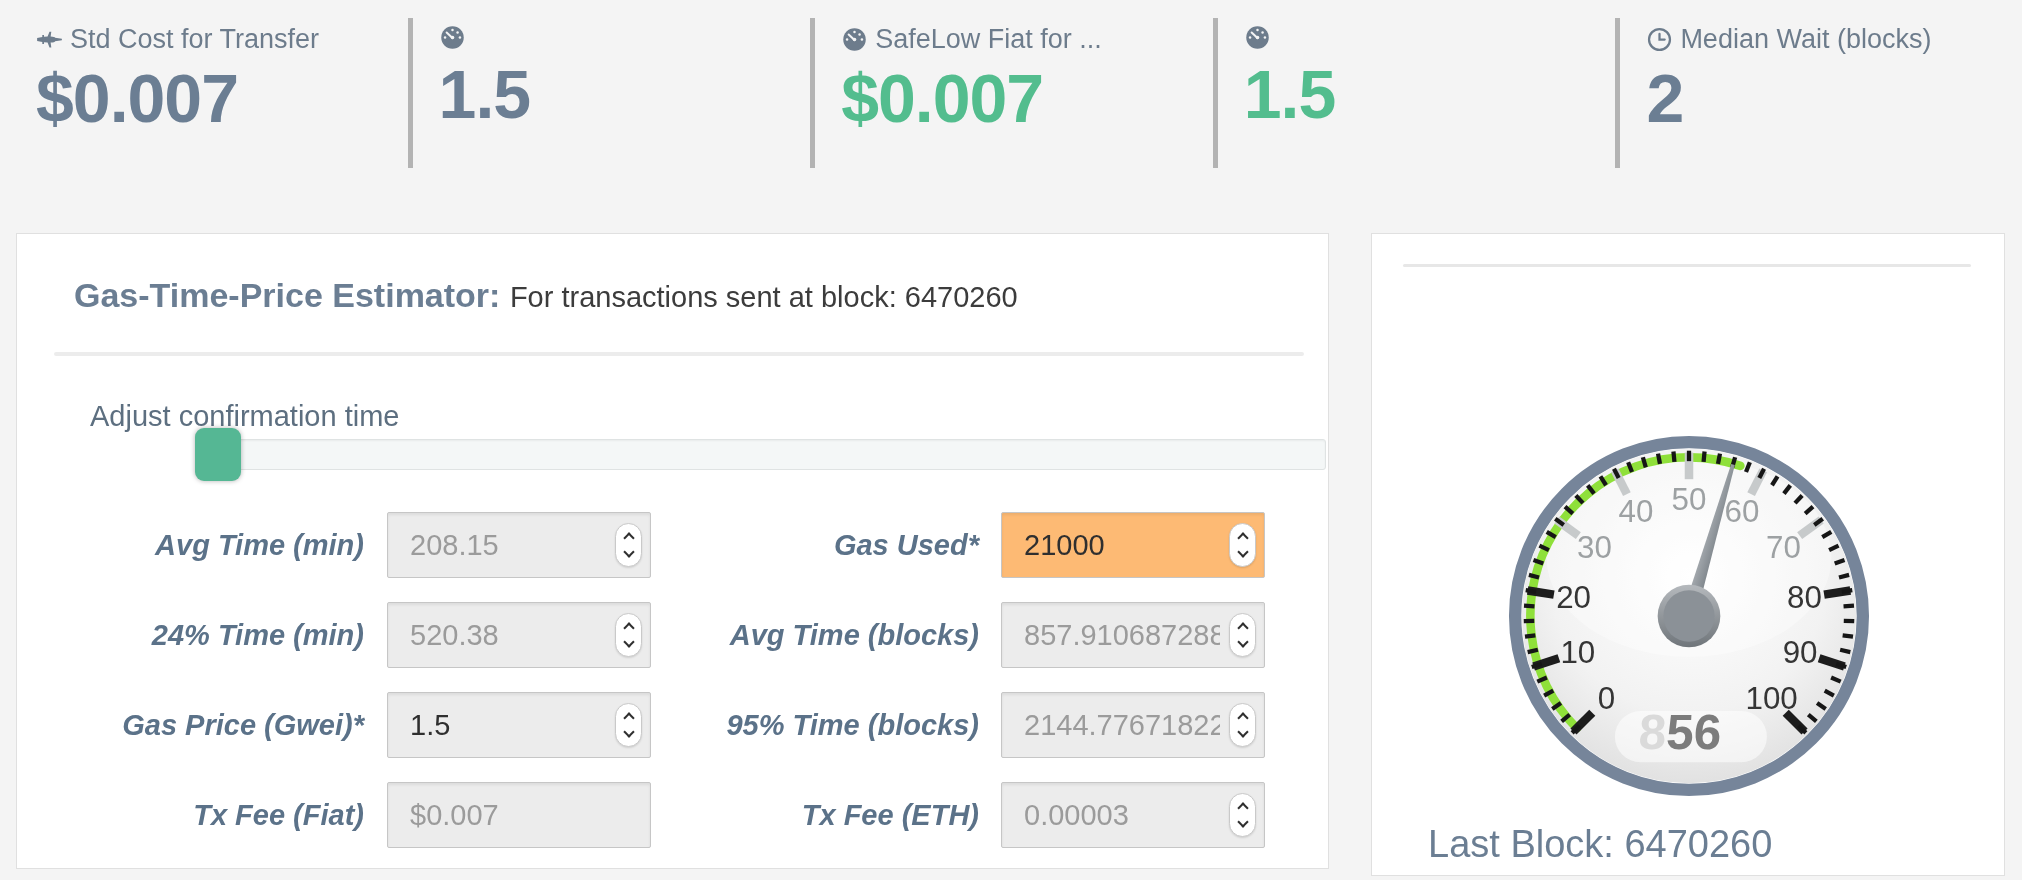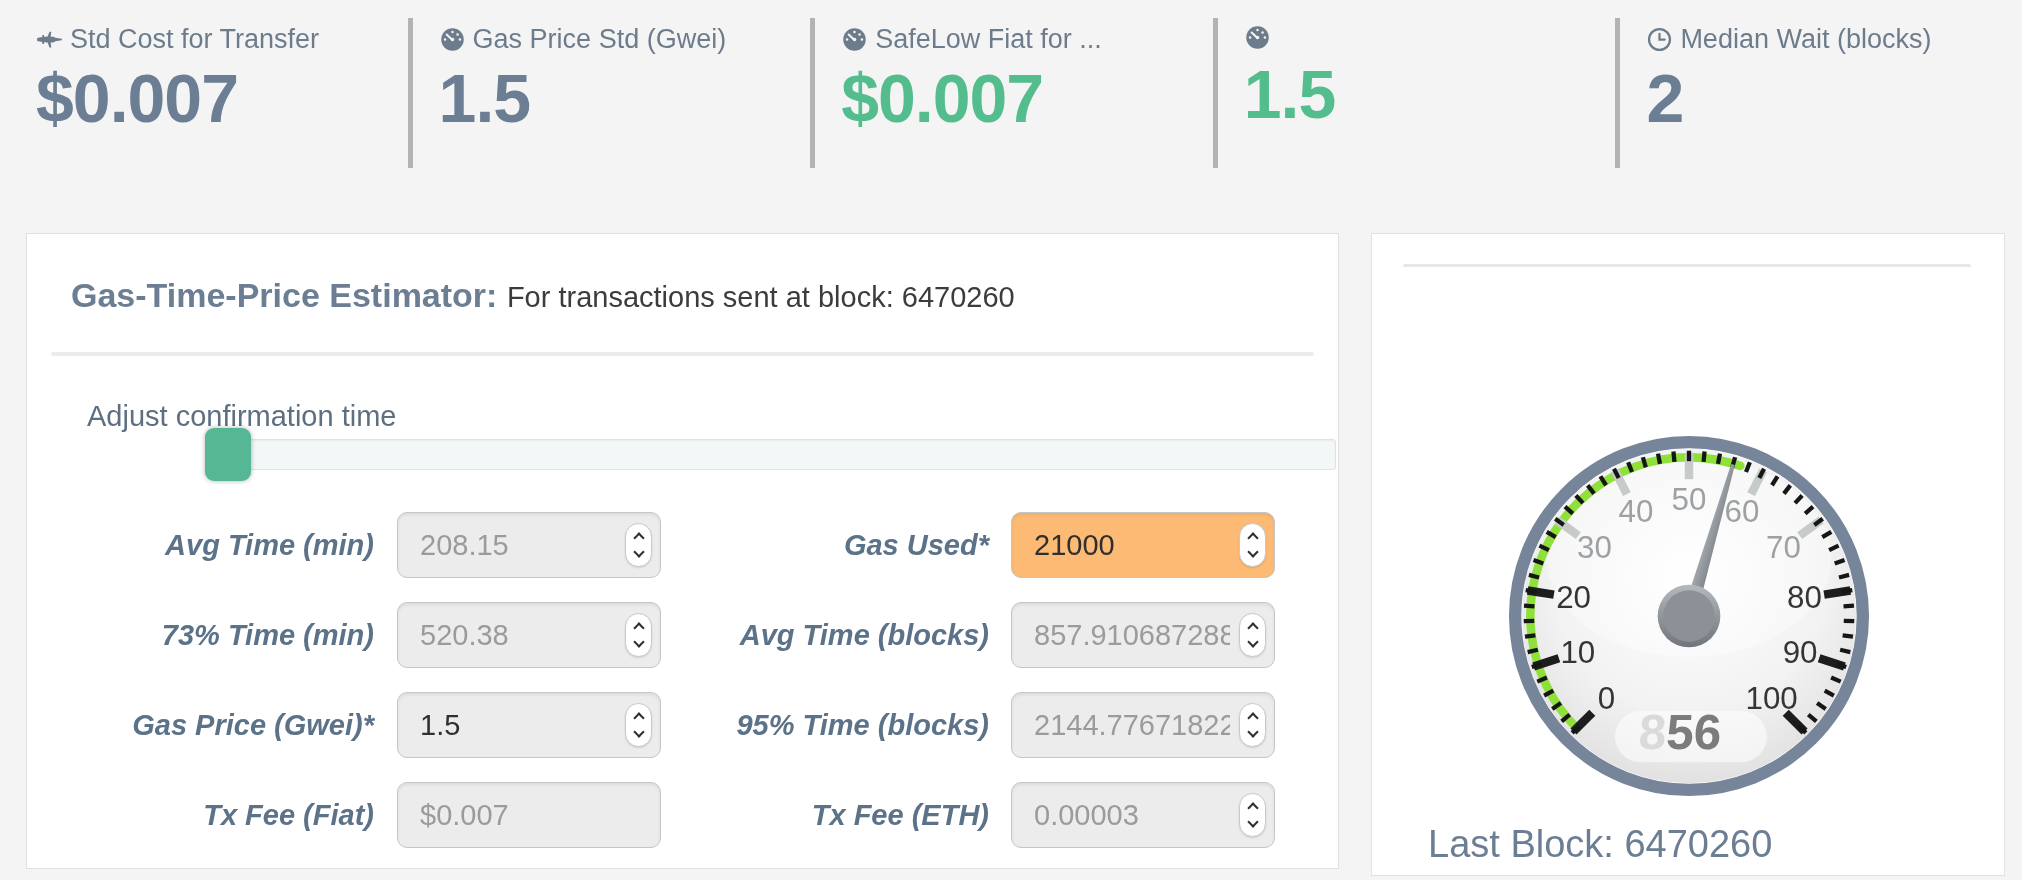--- a/index.html
+++ b/index.html
@@ -16,21 +16,21 @@
   .stats-row { position:absolute; left:4px; top:18px; right:4px; height:150px; display:flex; }
   .stat { flex:1; padding:6px 0 0 32px; }
   .stat + .stat { border-left:5px solid #b3b3b3; padding-left:26px; }
   .stat-label { font-size:27px; color:var(--label); display:flex; align-items:center; white-space:nowrap; overflow:hidden; }
   .stat-label .ic { width:27px; height:27px; flex:0 0 27px; margin-right:7px; color:var(--label); }
   .stat-value { margin-top:6px; font-size:68px; font-weight:bold; color:var(--slate); letter-spacing:-1px; line-height:74px; }
   .stat-value.green { color:var(--green); }
 
   
   .panel { position:absolute; background:#fff; border:1px solid #e0e0e0; }
-  .estimator-panel { left:26px; top:233px; width:1313px; height:636px; }
+  .estimator-panel { left:16px; top:233px; width:1313px; height:636px;padding-left:13px; }
   .gauge-panel { left:1371px; top:233px; width:634px; height:643px; }
 
   .panel-head { margin:40px 30px 0 44px; font-size:34px; line-height:42px; }
   .panel-title { color:var(--slate); font-weight:bold; }
   .panel-sub { color:#3c3c3c; font-size:29px; font-weight:normal; }
   .gauge-panel .panel-head { margin:38px 36px 0 41px; }
 
   .hr { height:4px; background:#ececec; margin:34px 24px 0 24px; border-radius:2px; }
   .gauge-panel .hr { height:3px; background:#e7e7e7; margin:30px 33px 0 31px; }
 
@@ -44,21 +44,21 @@
 
   
   .f-label { position:absolute; font-size:29px; font-weight:bold; color:#5b7289;
     line-height:66px; text-align:right; white-space:nowrap;font-style:italic; }
   .f-label.c1 { left:40px; width:307px; }
   .f-label.c2 { left:640px; width:322px; }
   .f-wrap { position:absolute; width:264px; height:66px; }
   .f-wrap.c1 { left:370px; }
   .f-wrap.c2 { left:984px; }
   .r1 { top:278px; } .r2 { top:368px; } .r3 { top:458px; } .r4 { top:548px; }
-  input.f-input { width:100%; height:100%; border:1px solid #c6c6c6; border-radius:10px;
+  input.f-input { width:100%; height:100%; border:1px solid #c6c6c6; border-radius:2px;
     font-size:29px; padding:0 44px 0 22px; font-family:inherit;
     box-shadow:inset 0 2px 3px rgba(0,0,0,0.07); outline:none; }
   input.f-input.nospin { padding-right:22px; }
   .gray { background:#ececec; color:#9b9b9b; }
   .gray-dark { background:#ececec; color:#2f2f2f; }
   .white { background:#fdba74; color:#2f2f2f; }
   .spinner { position:absolute; right:9px; top:50%; transform:translateY(-50%);
     width:27px; height:44px; background:#fff; border:1px solid #c9c9c9; border-radius:14px;
     box-shadow:0 1px 2px rgba(0,0,0,0.12); display:flex; flex-direction:column;
     align-items:center; justify-content:center; gap:6px; }
@@ -93,21 +93,20 @@
           <circle cx="12" cy="12" r="10" fill="currentColor"></circle>
           <line x1="12" y1="12.5" x2="6.8" y2="7.6" stroke="#f4f4f4" stroke-width="1.8" stroke-linecap="round"></line>
           <g fill="#f4f4f4">
             <circle cx="12" cy="5.4" r="1.1"></circle>
             <circle cx="5.4" cy="12" r="1.1"></circle>
             <circle cx="18.6" cy="12" r="1.1"></circle>
             <circle cx="16.5" cy="7.5" r="1.1"></circle>
             <circle cx="12" cy="12" r="1.6"></circle>
           </g>
         </svg>
-      <span>Gas Price Std (Gwei)</span>
     </div>
     <div class="stat-value">1.5</div>
   </div>
 
   <div class="stat">
     <div class="stat-label">
       <svg class="ic" viewBox="0 0 24 24">
           <circle cx="12" cy="12" r="10" fill="currentColor"></circle>
           <line x1="12" y1="12.5" x2="6.8" y2="7.6" stroke="#f4f4f4" stroke-width="1.8" stroke-linecap="round"></line>
           <g fill="#f4f4f4">
@@ -166,21 +165,21 @@
 
   <label class="f-label c1 r1">Avg Time (min)</label>
   <div class="f-wrap c1 r1">
     <input class="f-input gray" readonly="" value="208.15" style="">
     <span class="spinner">
         <span class="ch up"></span>
         <span class="ch dn"></span>
       </span>
   </div>
 
-  <label class="f-label c1 r2">73% Time (min)</label>
+  <label class="f-label c1 r2">24% Time (min)</label>
   <div class="f-wrap c1 r2">
     <input class="f-input gray" readonly="" value="520.38" style="">
     <span class="spinner">
         <span class="ch up"></span>
         <span class="ch dn"></span>
       </span>
   </div>
 
   <label class="f-label c1 r3">Gas Price (Gwei)*</label>
   <div class="f-wrap c1 r3">

